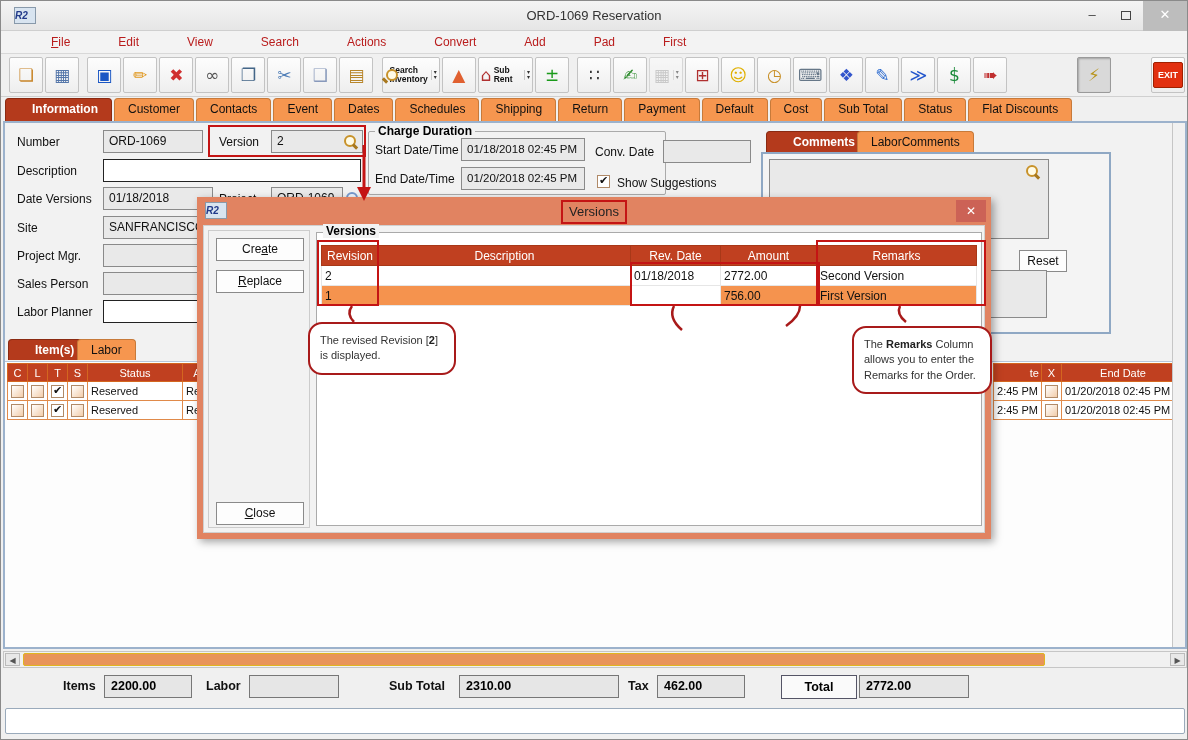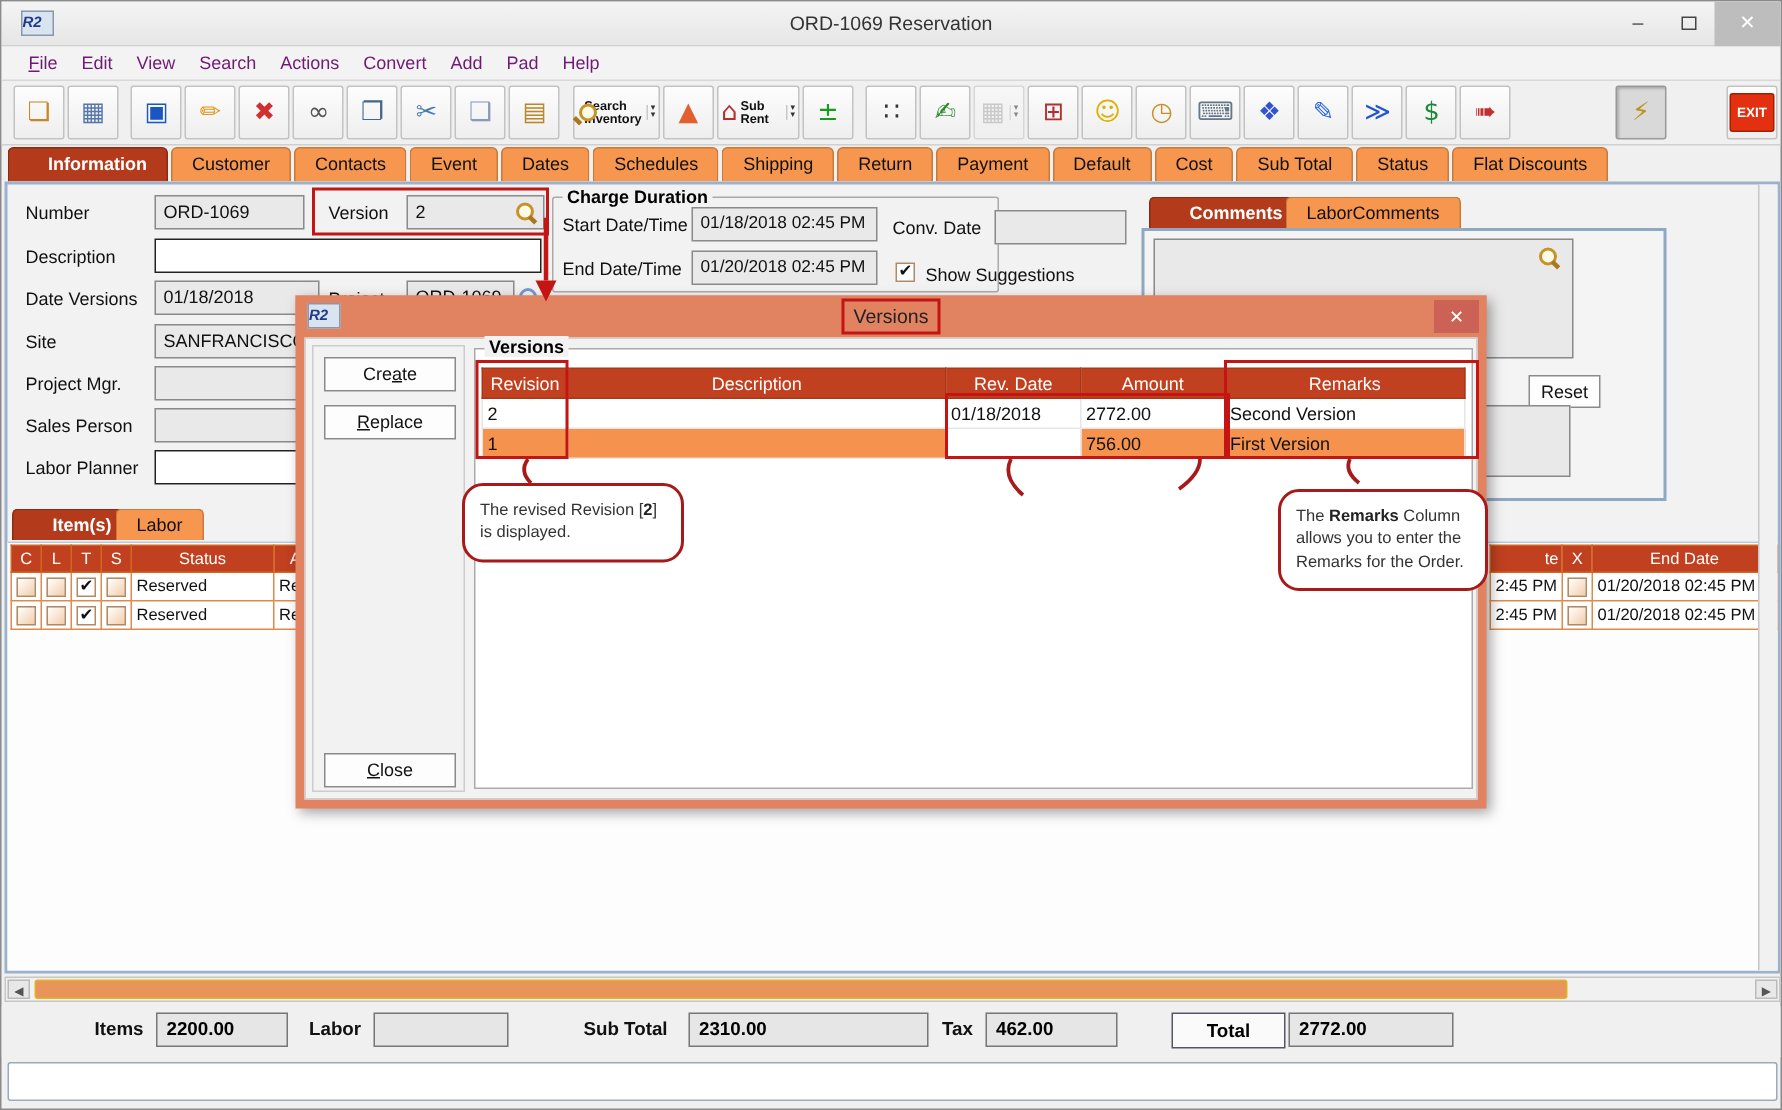--- a/index.html
+++ b/index.html
@@ -15,21 +15,21 @@
   .wtitle { position:absolute; left:0; right:0; top:0; height:30px; text-align:center;
     font-size:13px; color:#333; line-height:30px; }
   .wbtns { position:absolute; right:0; top:0; height:30px; display:flex; }
   .wbtn { width:34px; height:30px; text-align:center; line-height:28px; font-size:13px; color:#444; cursor:default; }
   .wbtn.max span { display:inline-block; width:10px; height:9px; border:1.5px solid #444; margin-top:10px; }
   .wbtn.close { width:44px; background:#bdbdbd; color:#fff; font-weight:bold; }
 
   
   .menubar { position:absolute; left:0; top:30px; width:100%; height:23px; background:#f3f3f3;
     border-bottom:1px solid #d8d8d8; display:flex; align-items:center; padding-left:10px; }
-  .mitem { font-size:12px; color:#701a75; padding:2px 8px; }
+  .mitem { font-size:12px; color:#b91c1c; padding:2px 8px;margin-left:32px; }
   .mitem u { text-decoration:underline; }
 
   
   .toolbar { position:absolute; left:0; top:53px; width:100%; height:43px; background:#f0f0f0;
     border-bottom:1px solid #d0d0d0; display:flex; align-items:center; padding-left:8px; }
   .tbtn { height:36px; min-width:34px; background:linear-gradient(#fdfdfd,#eeeeee); border:1px solid #c3c3c3;
     border-radius:2px; margin-right:2px; display:flex; align-items:center; justify-content:center; padding:0 2px; }
   .tbtn.pressed { background:#d9d9d9; border:1px solid #9a9a9a; box-shadow:inset 1px 1px 2px rgba(0,0,0,.25); }
   .tbtn.disabled { opacity:.55; }
   .tglyph { font-family:"DejaVu Sans",sans-serif; font-size:17px; line-height:1; }
@@ -140,21 +140,21 @@
 
   <div class="menubar" id="menubar">
       <span class="mitem"><u>F</u>ile</span>
       <span class="mitem">Edit</span>
       <span class="mitem">View</span>
       <span class="mitem">Search</span>
       <span class="mitem">Actions</span>
       <span class="mitem">Convert</span>
       <span class="mitem">Add</span>
       <span class="mitem">Pad</span>
-      <span class="mitem">Help</span>
+      <span class="mitem">First</span>
     </div>
 
   <div class="toolbar" id="toolbar">
       <div class="tbtn">
         <span class="tglyph" style="color: rgb(200, 134, 42);">❏</span>
       </div>
       <div class="tbtn">
         <span class="tglyph" style="color: rgb(85, 119, 170);">▦</span>
       </div>
       <span class="tsep"></span>

